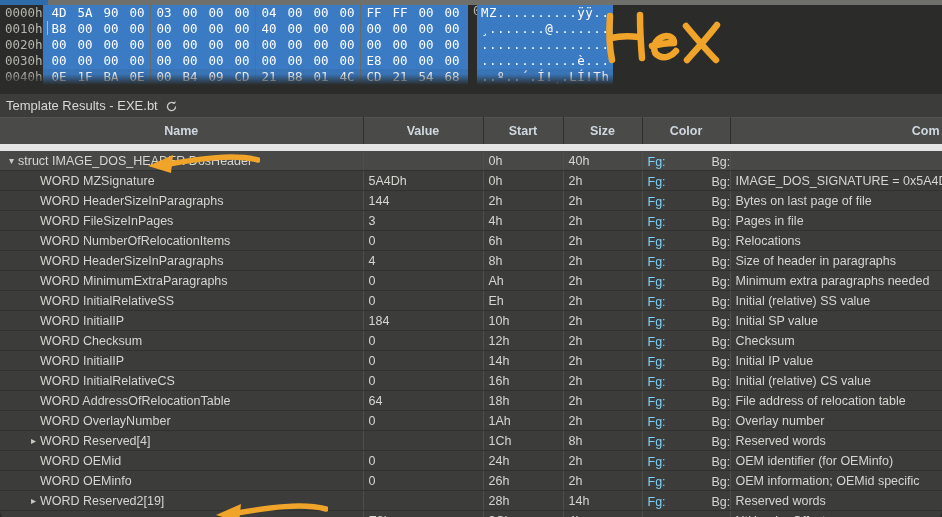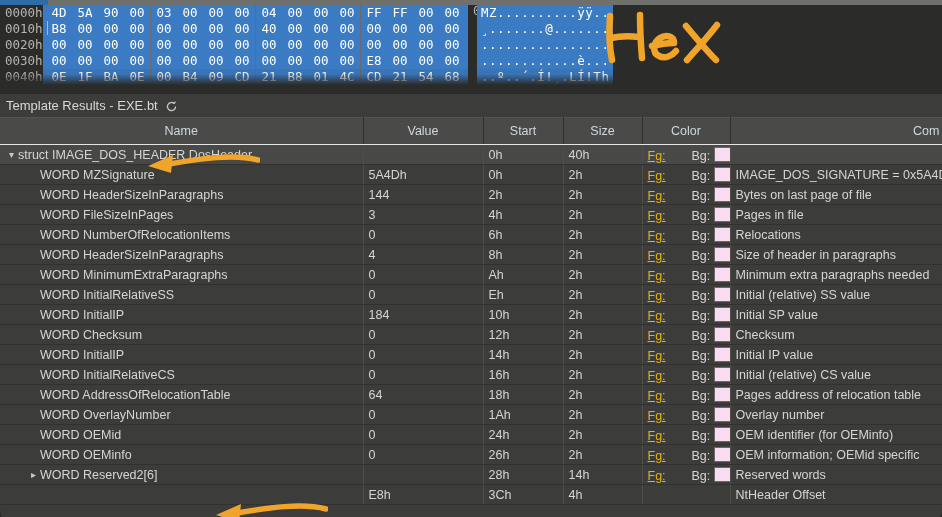--- a/index.html
+++ b/index.html
@@ -89,24 +89,24 @@
     margin-left:7px;display:inline-block;width:13px;height:13px;
     position:relative;top:1px;
   }
   #results-titlebar .refresh-icon svg{display:block;}
 
   table#tpl{
     border-collapse:collapse;width:942px;table-layout:fixed;
     font-size:12.5px;
   }
   table#tpl th{
-    background:#4a4a48;color:#cfd8e0;font-weight:normal;
+    background:#4a4a48;color:#cfd8e0;font-weight:bold;
     height:24px;font-size:12.5px;
     border-right:1px solid #2f2f2d;
-    border-bottom:1px solid #e5e5e5;
+    border-bottom:7px solid #e5e5e5;
     border-top:1px solid #55554f;
     text-align:center;
     overflow:hidden;white-space:nowrap;
   }
   table#tpl th.name-h{ text-align:center; }
   table#tpl th.cmt-h{ text-align:right;padding-right:2px; }
   table#tpl td{
     height:19px;
     border-right:1px solid #4e4e4b;
     border-bottom:1px solid #313130;
@@ -120,21 +120,21 @@
   table#tpl tr td.nocell{ border-right:1px solid #4e4e4b; }
   td.cmt{ border-right:none; }
 
   .namecell{ position:relative; }
   .chev{
     display:inline-block;width:13px;text-align:center;color:#c9c9c4;
     font-size:10px;position:relative;top:-1px;
   }
   .indent{ display:inline-block; }
   .colorcell{ white-space:nowrap; }
-  .fg-lab{ display:inline-block;width:44px;color:#eab308;text-decoration:underline; }
+  .fg-lab{ display:inline-block;width:64px;color:#7dd3fc; }
   .bg-lab{ display:inline-block;color:#d6d6d1; }
   .swatch{
     display:inline-block;width:18px;height:13px;
     margin-left:4px;vertical-align:-2px;
     border:1px solid #6a6a66;
   }
 
   #arrow1,#arrow2{ position:absolute;pointer-events:none;z-index:40; }
 </style>
 </head>
@@ -293,48 +293,56 @@
           <td class="nocell">2h</td>
           <td class="nocell colorcell"><span class="fg-lab">Fg:</span><span class="bg-lab">Bg:</span><span class="swatch" style="background:#f9dcf2"></span></td>
           <td class="cmt">Initial (relative) CS value</td>
         </tr>
         <tr class="">
           <td class="namecell nocell"><span class="indent" style="width:22px"></span><span class="chev"></span><span>WORD AddressOfRelocationTable</span></td>
           <td class="nocell">64</td>
           <td class="nocell">18h</td>
           <td class="nocell">2h</td>
           <td class="nocell colorcell"><span class="fg-lab">Fg:</span><span class="bg-lab">Bg:</span><span class="swatch" style="background:#f9dcf2"></span></td>
-          <td class="cmt">Pages address of relocation table</td>
+          <td class="cmt">File address of relocation table</td>
         </tr>
         <tr class="">
           <td class="namecell nocell"><span class="indent" style="width:22px"></span><span class="chev"></span><span>WORD OverlayNumber</span></td>
           <td class="nocell">0</td>
           <td class="nocell">1Ah</td>
           <td class="nocell">2h</td>
           <td class="nocell colorcell"><span class="fg-lab">Fg:</span><span class="bg-lab">Bg:</span><span class="swatch" style="background:#f9dcf2"></span></td>
           <td class="cmt">Overlay number</td>
         </tr>
         <tr class="">
+          <td class="namecell nocell"><span class="indent" style="width:22px"></span><span class="chev">▸</span><span>WORD Reserved[4]</span></td>
+          <td class="nocell"></td>
+          <td class="nocell">1Ch</td>
+          <td class="nocell">8h</td>
+          <td class="nocell colorcell"><span class="fg-lab">Fg:</span><span class="bg-lab">Bg:</span><span class="swatch" style="background:#f9dcf2"></span></td>
+          <td class="cmt">Reserved words</td>
+        </tr>
+        <tr class="">
           <td class="namecell nocell"><span class="indent" style="width:22px"></span><span class="chev"></span><span>WORD OEMid</span></td>
           <td class="nocell">0</td>
           <td class="nocell">24h</td>
           <td class="nocell">2h</td>
           <td class="nocell colorcell"><span class="fg-lab">Fg:</span><span class="bg-lab">Bg:</span><span class="swatch" style="background:#f9dcf2"></span></td>
           <td class="cmt">OEM identifier (for OEMinfo)</td>
         </tr>
         <tr class="">
           <td class="namecell nocell"><span class="indent" style="width:22px"></span><span class="chev"></span><span>WORD OEMinfo</span></td>
           <td class="nocell">0</td>
           <td class="nocell">26h</td>
           <td class="nocell">2h</td>
           <td class="nocell colorcell"><span class="fg-lab">Fg:</span><span class="bg-lab">Bg:</span><span class="swatch" style="background:#f9dcf2"></span></td>
           <td class="cmt">OEM information; OEMid specific</td>
         </tr>
         <tr class="">
-          <td class="namecell nocell"><span class="indent" style="width:22px"></span><span class="chev">▸</span><span>WORD Reserved2[6]</span></td>
+          <td class="namecell nocell"><span class="indent" style="width:22px"></span><span class="chev">▸</span><span>WORD Reserved2[19]</span></td>
           <td class="nocell"></td>
           <td class="nocell">28h</td>
           <td class="nocell">14h</td>
           <td class="nocell colorcell"><span class="fg-lab">Fg:</span><span class="bg-lab">Bg:</span><span class="swatch" style="background:#f9dcf2"></span></td>
           <td class="cmt">Reserved words</td>
         </tr>
         <tr class="">
           <td class="namecell nocell"><span class="indent" style="width:22px"></span><span class="chev"></span></td>
           <td class="nocell">E8h</td>
           <td class="nocell">3Ch</td>

